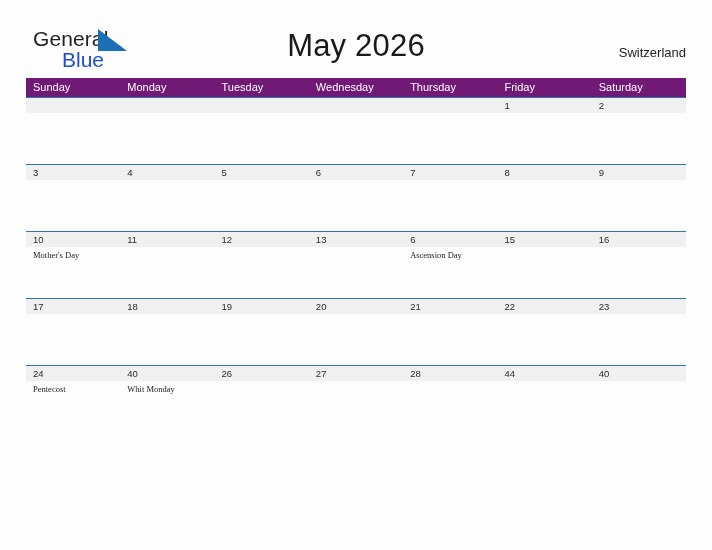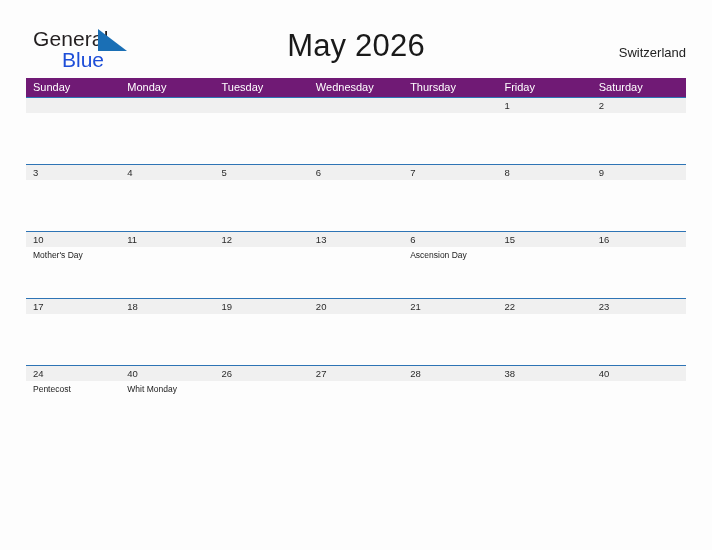--- a/index.html
+++ b/index.html
@@ -134,20 +134,21 @@
     font-size: 9.5px;
     color: #2b2b2b;
     line-height: 15px;
     display: block;
   }
 
   .event-band {
     display: flex;
     width: 660px;
     height: 52px;
+    font-family: Liberation Serif, serif;
   }
   .event-cell {
     flex: 1 1 0;
     box-sizing: border-box;
     padding-left: 7px;
     padding-top: 3px;
   }
   .event-text {
     font-size: 8.5px;
     color: #1c1c1c;
@@ -398,21 +399,21 @@
         <div class="day-cell">
             <span class="day-num">26</span>
           </div>
         <div class="day-cell">
             <span class="day-num">27</span>
           </div>
         <div class="day-cell">
             <span class="day-num">28</span>
           </div>
         <div class="day-cell">
-            <span class="day-num">38</span>
+            <span class="day-num">44</span>
           </div>
         <div class="day-cell">
             <span class="day-num">40</span>
           </div>
       </div>
       <div class="event-band">
         <div class="event-cell">
             <span class="event-text">Pentecost</span>
           </div>
         <div class="event-cell">

